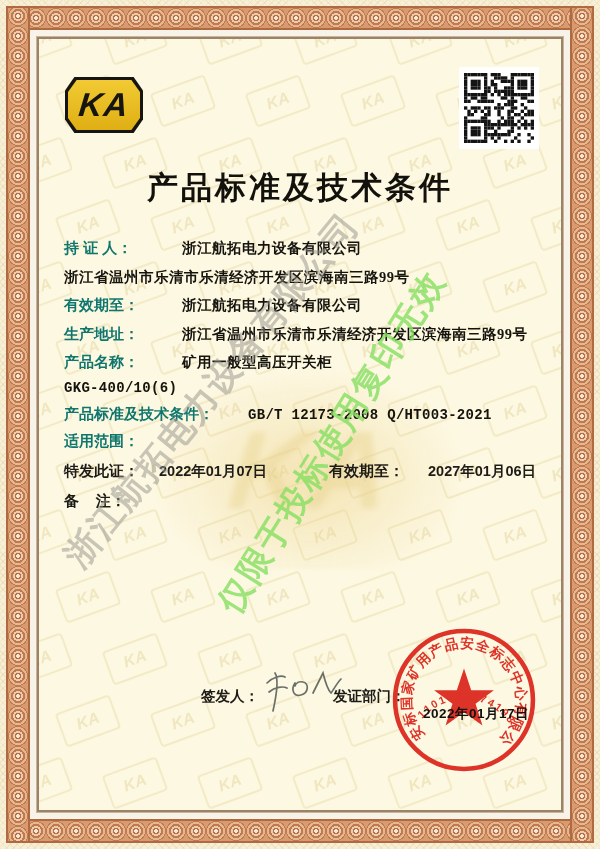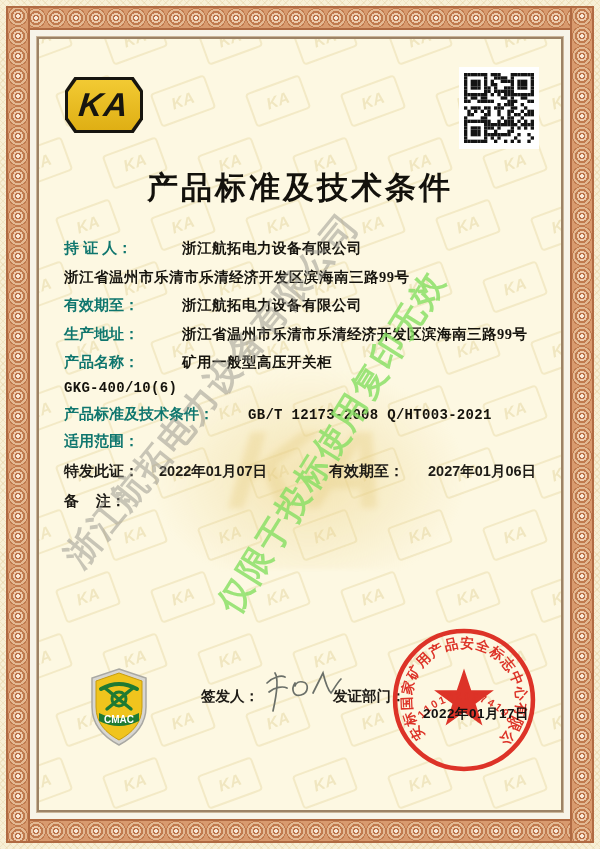--- a/index.html
+++ b/index.html
@@ -482,34 +482,20 @@
       <div class="dates">
         <span class="lab">特发此证：</span>
         <span class="val">2022年01月07日</span>
         <span class="lab2">有效期至：</span>
         <span class="val2">2027年01月06日</span>
       </div>
 
       <div class="remark">备    注：</div>
 
 
-      <div class="cmac">
-        <svg width="64" height="80" viewBox="0 0 64 80">
-          <path d="M32 2 L59 11 V40 C59 59 47 70 32 78 C17 70 5 59 5 40 V11 Z" fill="#d7d6d2" stroke="#a9a8a2" stroke-width="1.5"></path>
-          <path d="M32 6 L55 14 V40 C55 56 45 66 32 73 C19 66 9 56 9 40 V14 Z" fill="#f0c41d" stroke="#c79c10" stroke-width="1"></path>
-          <g stroke="#1f7a33" stroke-width="3.4" stroke-linecap="round">
-            <line x1="18" y1="21" x2="44" y2="42"></line>
-            <line x1="46" y1="21" x2="20" y2="42"></line>
-            <path d="M14 22 Q32 12 50 22" fill="none" stroke-width="4"></path>
-          </g>
-          <circle cx="32" cy="32" r="7" fill="none" stroke="#1f7a33" stroke-width="3"></circle>
-          <path d="M12 46 Q32 56 52 46 L52 54 Q32 64 12 54 Z" fill="#1f7a33"></path>
-          <text x="32" y="56" text-anchor="middle" font-size="10" font-weight="bold" fill="#ffffff" font-family="Liberation Sans, sans-serif">CMAC</text>
-        </svg>
-      </div>
 
       <div class="issuer">签发人：</div>
 
       <div class="sig">
         <svg width="88" height="64" viewBox="0 0 88 64">
           <g fill="none" stroke="#6a6f68" stroke-width="1.7" stroke-linecap="round">
             <path d="M18 14 C 22 20, 20 34, 16 52 M10 24 C 16 18, 24 16, 28 18 M12 33 C 18 28, 26 27, 30 29"></path>
             <path d="M38 24 C 34 30, 36 38, 44 36 C 52 34, 52 24, 46 23 C 42 22, 39 24, 38 27"></path>
             <path d="M56 34 C 60 26, 64 18, 66 14 C 68 22, 70 30, 74 34 C 77 30, 80 24, 84 20"></path>
           </g>

